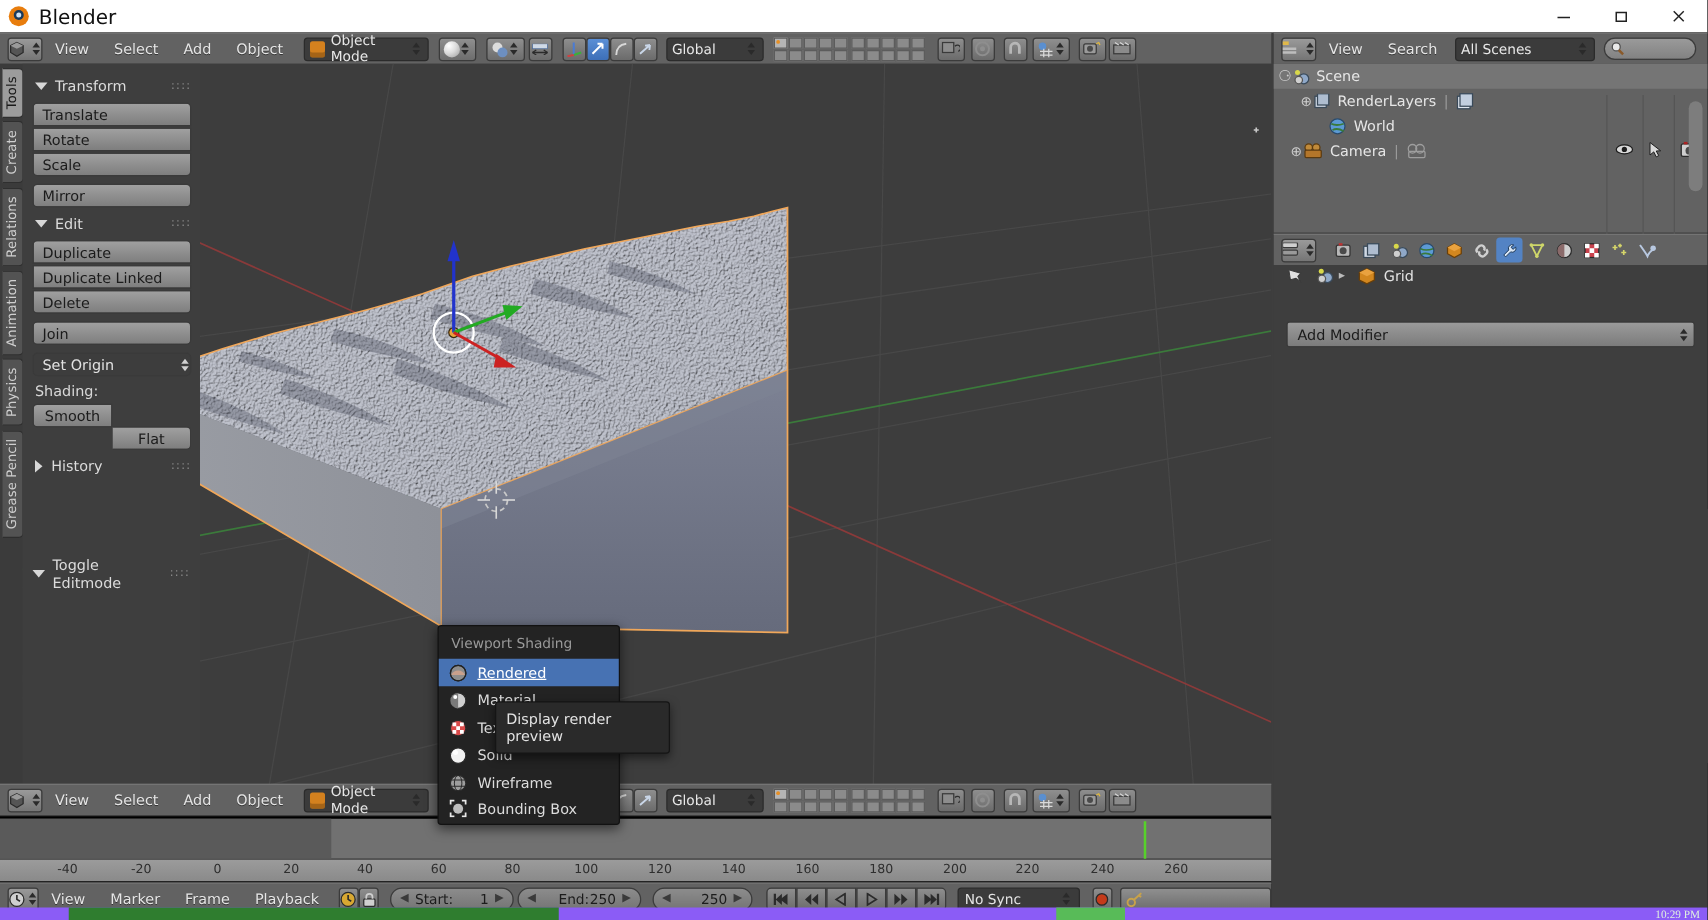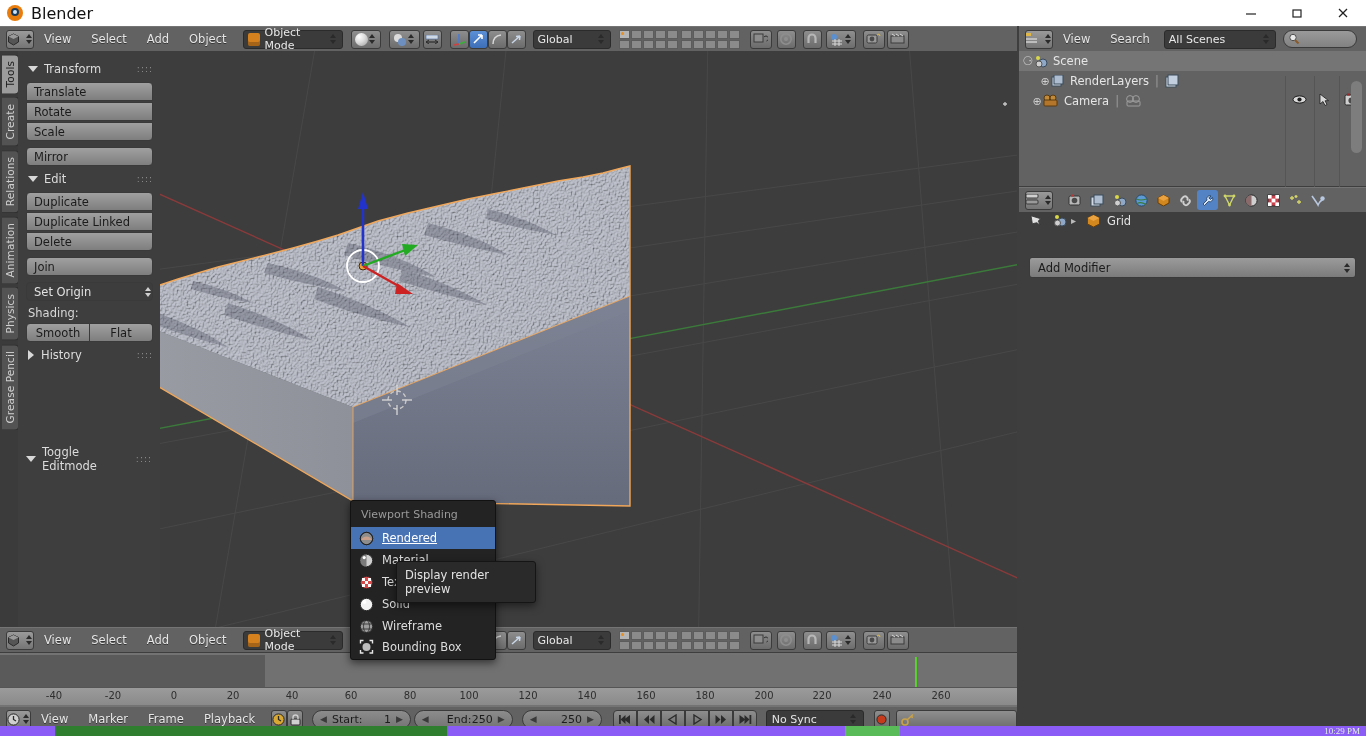--- a/index.html
+++ b/index.html
@@ -102,21 +102,21 @@
     margin-bottom:1px; }
   .tbtn.top { border-radius:4px 4px 0 0; }
   .tbtn.bot { border-radius:0 0 4px 4px; }
   .tbtn.solo { border-radius:4px; }
   .tbtn.dark { background:#3d3d3d; color:#e2e2e2; display:flex; align-items:center; }
   .grp { margin-bottom:6px; }
   .shading-lbl { color:#d8d8d8; font-size:11.5px; margin:5px 0 3px 2px; }
   .two { display:flex; margin-bottom:6px; }
   .two .tbtn { flex:1; text-align:center; padding-left:0; margin-bottom:0; }
   .two .tbtn:first-child { border-radius:4px 0 0 4px; }
-  .two .tbtn:last-child { border-radius:0 4px 4px 0; border-left:none; }
+  .two .tbtn:last-child { border-radius:0 4px 4px 0; border-left:none;margin-top:18px; }
 
   .toggle-edit { position:absolute; left:18px; top:414px; width:142px; }
 
   
   .vs-menu { position:absolute; left:350px; top:474px; width:146px; background:#232323;
     border:1px solid #121212; border-radius:3px; box-shadow:0 3px 9px rgba(0,0,0,.55); z-index:40; }
   .vs-title { color:#9a9a9a; font-size:11px; padding:7px 10px 6px 10px; }
   .vs-item { display:flex; align-items:center; height:22px; padding:0 8px; color:#dcdcdc;
     font-size:11.5px; }
   .vs-item.sel { background:#4772b3; color:#fff; }
@@ -143,21 +143,21 @@
   .props { position:absolute; left:1019px; top:161px; width:347px; height:465px; background:#3e3e3e; }
   .ptab { width:21px; height:20px; margin-right:1px; display:flex; align-items:center;
     justify-content:center; border-radius:3px; }
   .ptab.on { background:#5383c4; }
   .bc { display:flex; align-items:center; padding:10px 0 0 10px; color:#e3e3e3; font-size:11.5px; }
   .addmod { position:absolute; left:10px; top:70px; width:327px; height:21px;
     background:linear-gradient(#9b9b9b,#7b7b7b); border:1px solid #3a3a3a; border-radius:3px;
     display:flex; align-items:center; padding-left:8px; color:#1b1b1b; font-size:11.5px; }
 
   
-  .timeline { position:absolute; left:0; top:627px; width:1017px; height:73px; background:#737373; }
+  .timeline { position:absolute; left:0; top:627px; width:1017px; height:73px; background:#000000; }
   .tl-track { position:absolute; left:0; top:2px; width:1017px; height:32px; background:#717171; }
   .tl-inrange { position:absolute; left:0; top:0; height:32px; background:#5f5f5f; }
   .tl-ruler { position:absolute; left:0; top:34px; width:1017px; height:18px;
     background:linear-gradient(#9b9b9b,#8a8a8a); border-top:1px solid #555; }
   .tl-tick { position:absolute; top:2px; font-size:10px; color:#2e2e2e; transform:translateX(-50%); }
   .playhead { position:absolute; top:2px; width:2px; height:32px; background:#57d12a; }
   .tl-hdr { position:absolute; left:0; top:53px; width:1017px; height:25px; }
   .numfield { background:linear-gradient(#8c8c8c,#747474); border:1px solid #3b3b3b;
     border-radius:10px; height:19px; display:flex; align-items:center; padding:0 7px;
     color:#1c1c1c; font-size:11px; }
@@ -805,20 +805,28 @@
               <rect x="3" y="0" width="9" height="9" fill="#aebdd0" stroke="#3a4a5a"></rect>
             </svg>
           <span>RenderLayers</span>
           <span style="color:#9a9a9a;margin:0 6px;">|</span>
           <svg width="15" height="14">
               <rect x="1" y="3" width="10" height="10" fill="#dfe6ef" stroke="#3a4a5a"></rect>
               <rect x="3" y="1" width="10" height="10" fill="#c2cfdf" stroke="#3a4a5a"></rect>
             </svg>
         </div>
 
+        <div class="ol-row">
+          <span style="width:12px;margin-left:32px;"></span>
+          <svg width="15" height="14" style="margin-right:5px;">
+              <circle cx="7" cy="7" r="6" fill="#5c9ad4" stroke="#2a4a6a"></circle>
+              <path d="M2 5 q4 2 10 0 M3 10 q4 -2 9 1" stroke="#3a7a3a" fill="none" stroke-width="1.4"></path>
+            </svg>
+          <span>World</span>
+        </div>
 
         <div class="ol-row">
           <span style="width:12px;margin-left:12px;text-align:center;color:#cfcfcf;font-size:11px;">⊕</span>
           <svg width="16" height="14" style="margin-right:5px;">
               <circle cx="4" cy="4" r="3" fill="#c08a3a" stroke="#5a3a10"></circle>
               <circle cx="10" cy="4" r="3" fill="#c08a3a" stroke="#5a3a10"></circle>
               <rect x="1" y="6" width="13" height="6" rx="1" fill="#b4762a" stroke="#5a3a10"></rect>
             </svg>
           <span>Camera</span>
           <span style="color:#9a9a9a;margin:0 6px;">|</span>

